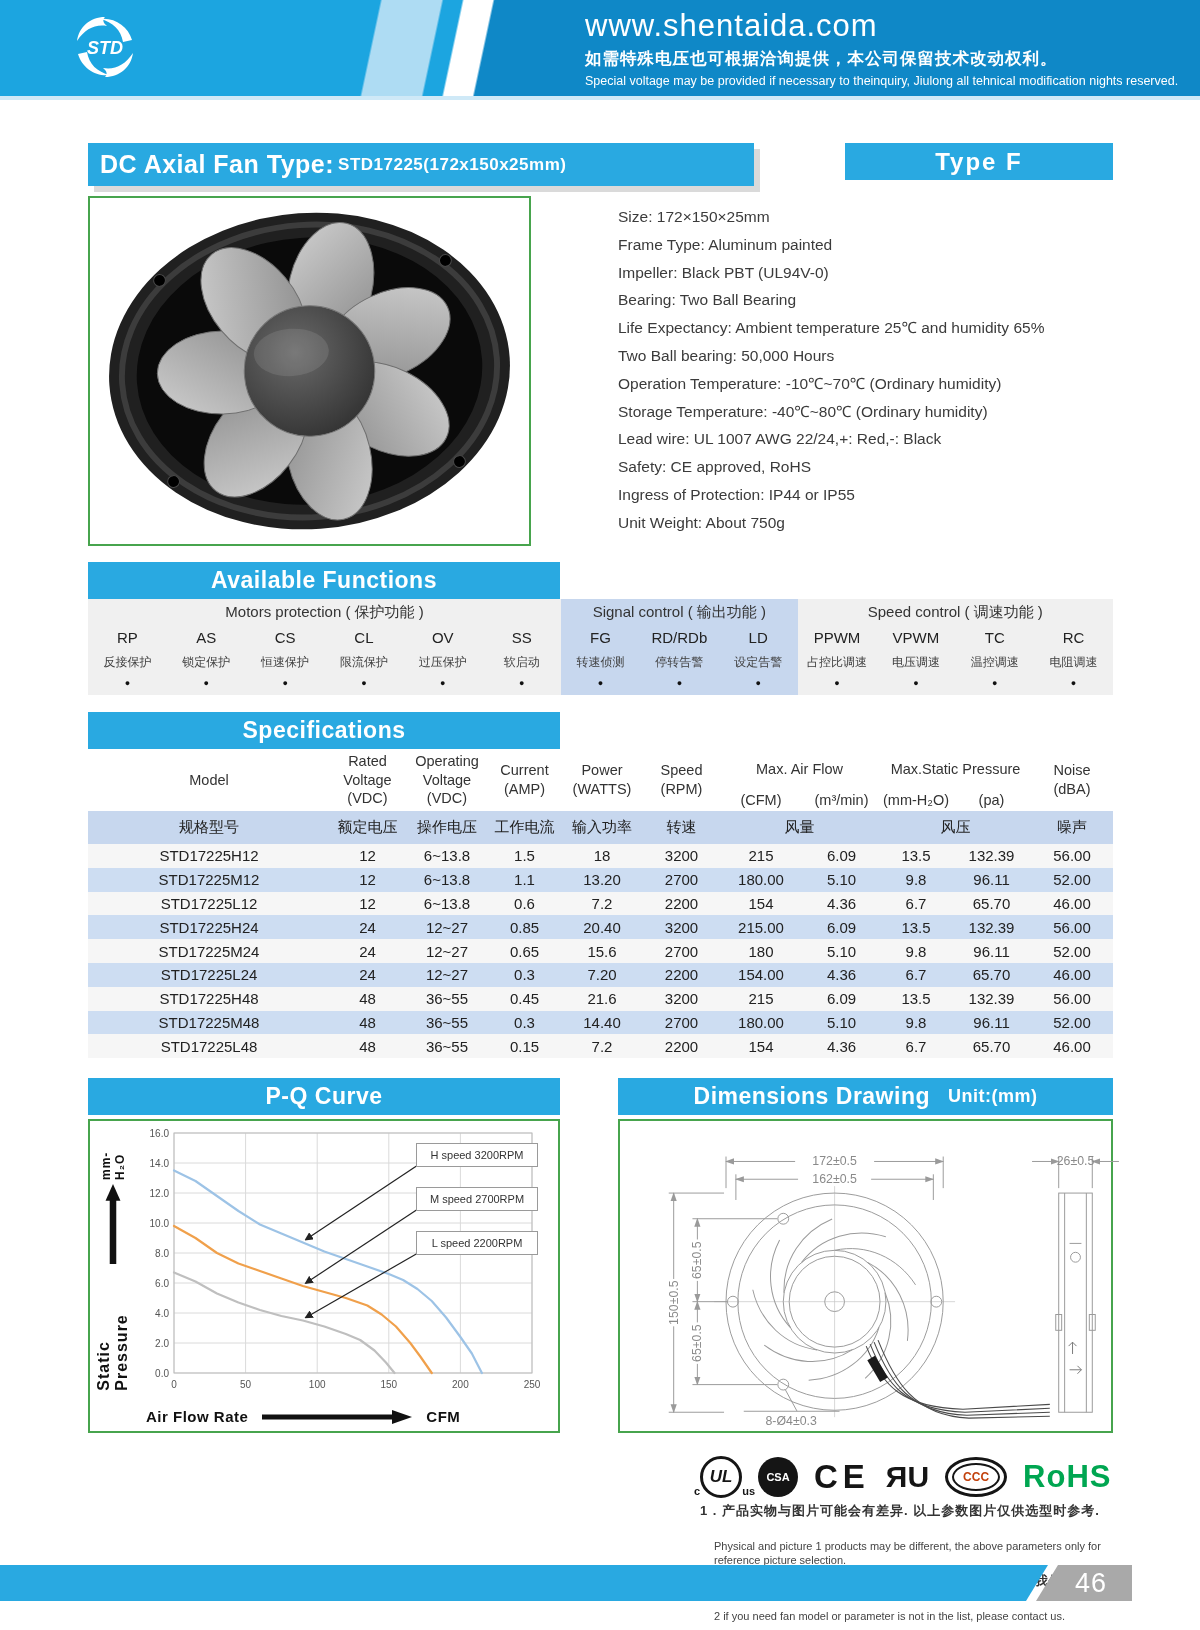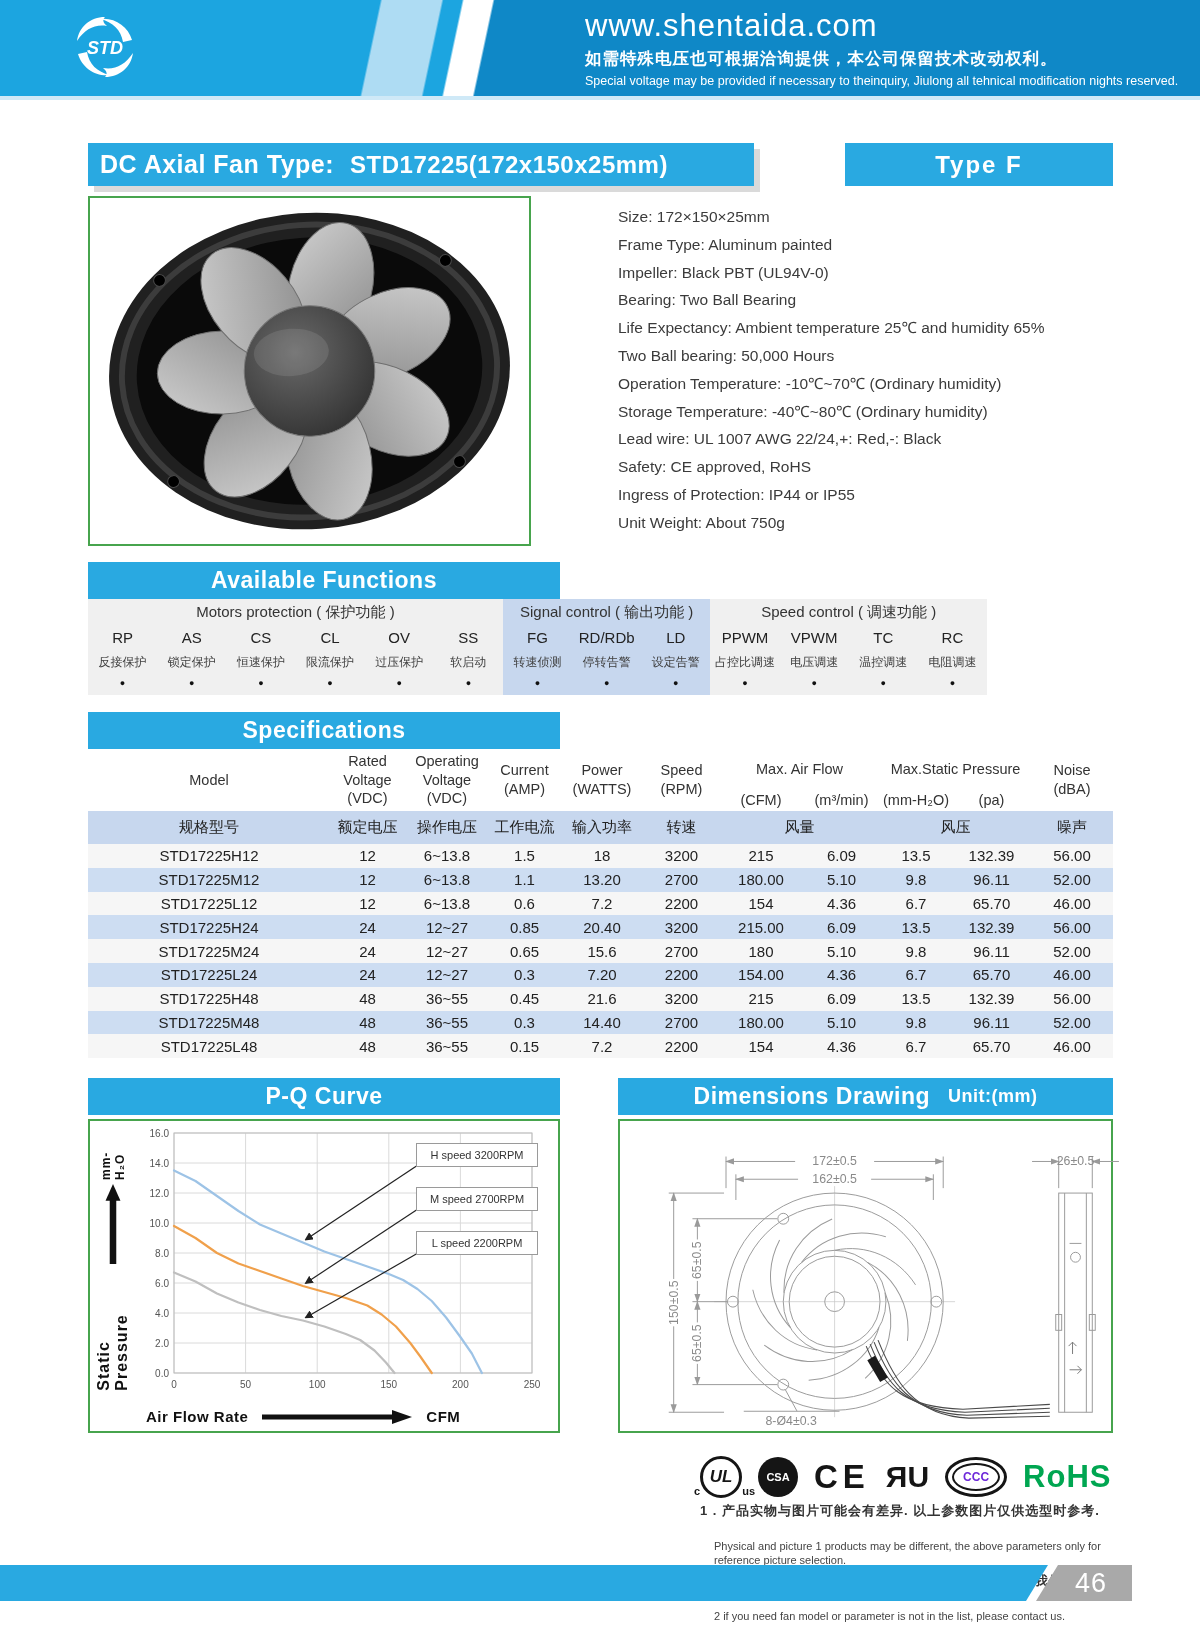--- a/index.html
+++ b/index.html
@@ -29,23 +29,23 @@
   .hdr-cn { font-size:16.5px; font-weight:bold; margin-top:4px; letter-spacing:1px; }
   .hdr-en { font-size:12.5px; margin-top:4px; }
   
   .title-row { position:absolute; left:88px; top:143px; width:1025px; height:43px; }
   .title-box {
     position:absolute; left:0; top:0; width:666px; height:43px; background:#29a9e1;
     color:#fff; display:flex; align-items:center; padding-left:12px;
     box-shadow:6px 6px 0 #dadada;
   }
   .title-main { font-size:25px; font-weight:bold; letter-spacing:0.5px; }
-  .title-model { font-size:24px; font-weight:bold; margin-left:16px; letter-spacing:0.5px; }
+  .title-model { font-size:17px; font-weight:bold; margin-left:4px; letter-spacing:0.5px; }
   .type-box {
-    position:absolute; right:0; top:0; width:268px; height:43px; background:#29a9e1;
+    position:absolute; right:0; top:0; width:268px; height:37px; background:#29a9e1;
     color:#fff; display:flex; align-items:center; justify-content:center;
     font-size:24px; font-weight:bold; letter-spacing:2px;
   }
   
   .img-box {
     position:absolute; left:88px; top:196px; width:443px; height:350px;
     border:2px solid #47a44d; background:#fff; display:flex; align-items:center; justify-content:center;
   }
   .spec-list { position:absolute; left:618px; top:203px; width:520px; }
   .spec-line { font-size:15.5px; line-height:27.8px; color:#3b3b3b; white-space:nowrap; }
@@ -53,21 +53,21 @@
   .sec-hdr {
     background:#29a9e1; color:#fff; height:37px; display:flex; align-items:center; justify-content:center;
     font-size:23px; font-weight:bold; letter-spacing:0.5px;
   }
   #fn-hdr  { position:absolute; left:88px; top:562px; width:472px; }
   #spec-hdr{ position:absolute; left:88px; top:712px; width:472px; }
   #pq-hdr  { position:absolute; left:88px; top:1078px; width:472px; }
   #dim-hdr { position:absolute; left:618px; top:1078px; width:495px; }
   #dim-hdr .unit { font-size:18px; margin-left:18px; }
   
-  .fn-table { position:absolute; left:88px; top:599px; width:899px; display:flex; }
+  .fn-table { position:absolute; left:88px; top:599px; width:1025px; display:flex; }
   .fn-group { display:flex; flex-direction:column; }
   .fn-group.gray { background:#f0f0f0; }
   .fn-group.blue { background:#c7d7ee; }
   .fn-title { height:26px; line-height:26px; text-align:center; font-size:15px; color:#333; }
   .fn-cols { display:flex; }
   .fn-col { flex:1; text-align:center; }
   .fn-code { height:26px; line-height:26px; font-size:15px; color:#222; }
   .fn-cn { height:24px; line-height:22px; font-size:12px; color:#404040; }
   .fn-dot { height:20px; line-height:16px; font-size:9px; color:#111; }
   
@@ -108,21 +108,21 @@
          display:flex; align-items:center; justify-content:center; font-size:17px; font-weight:bold; font-style:italic; color:#151515; }
   .cul .c  { position:absolute; left:-9px; bottom:-2px; font-size:11px; font-style:normal; }
   .cul .us { position:absolute; right:-16px; bottom:-2px; font-size:11px; font-style:normal; }
   .csa { width:40px; height:40px; border-radius:50%; background:#151515; color:#fff;
          display:flex; align-items:center; justify-content:center; font-size:11px; font-weight:bold; }
   .ce { font-size:33px; font-weight:bold; color:#151515; letter-spacing:5px; }
   .ru { font-size:30px; font-weight:bold; color:#151515; }
   .ccc { width:62px; height:40px; border:3px solid #151515; border-radius:50%;
          display:flex; align-items:center; justify-content:center; }
   .ccc-in { width:48px; height:28px; border:2px solid #151515; border-radius:50%;
-            display:flex; align-items:center; justify-content:center; font-size:12px; font-weight:bold; color:#6d28d9;text-align:center; }
+            display:flex; align-items:center; justify-content:center; font-size:12px; font-weight:bold; color:#c2410c;text-align:center; }
   .rohs { font-size:31px; font-weight:bold; color:#00a651; letter-spacing:1px; }
   
   .notes { position:absolute; left:700px; top:1502px; width:430px; }
   .note-cn { font-size:13px; font-weight:bold; color:#333; line-height:17px; letter-spacing:1px; }
   .note-en { font-size:11px; color:#444; line-height:14px; margin:20px 0 5px 14px; }
   
   .footer { position:absolute; left:0; top:1565px; width:1200px; height:36px; }
   .footer-blue { position:absolute; left:0; top:0; width:1048px; height:36px; background:#29a9e1;
                  clip-path:polygon(0 0,1048px 0,1026px 36px,0 36px); }
   .footer-gray { position:absolute; left:1036px; top:0; width:96px; height:36px; background:#a9a9a9;

